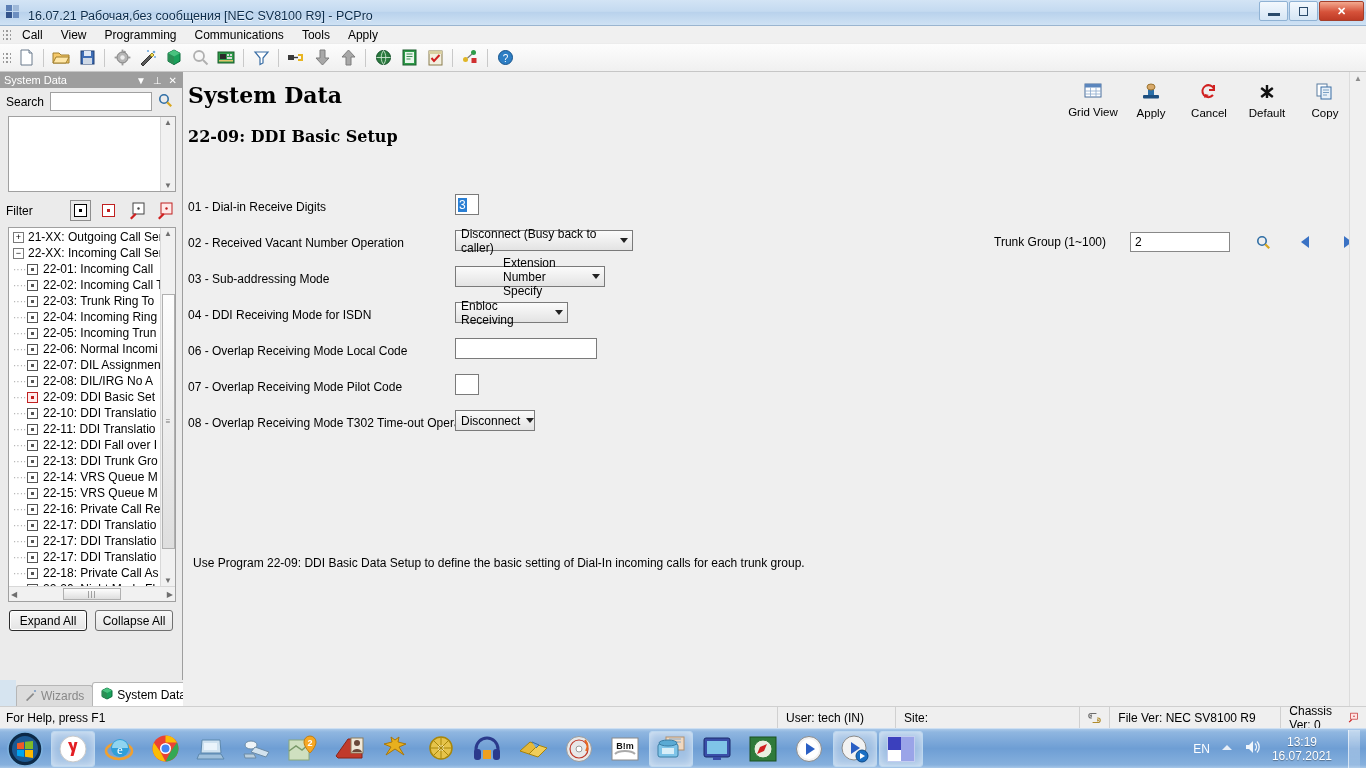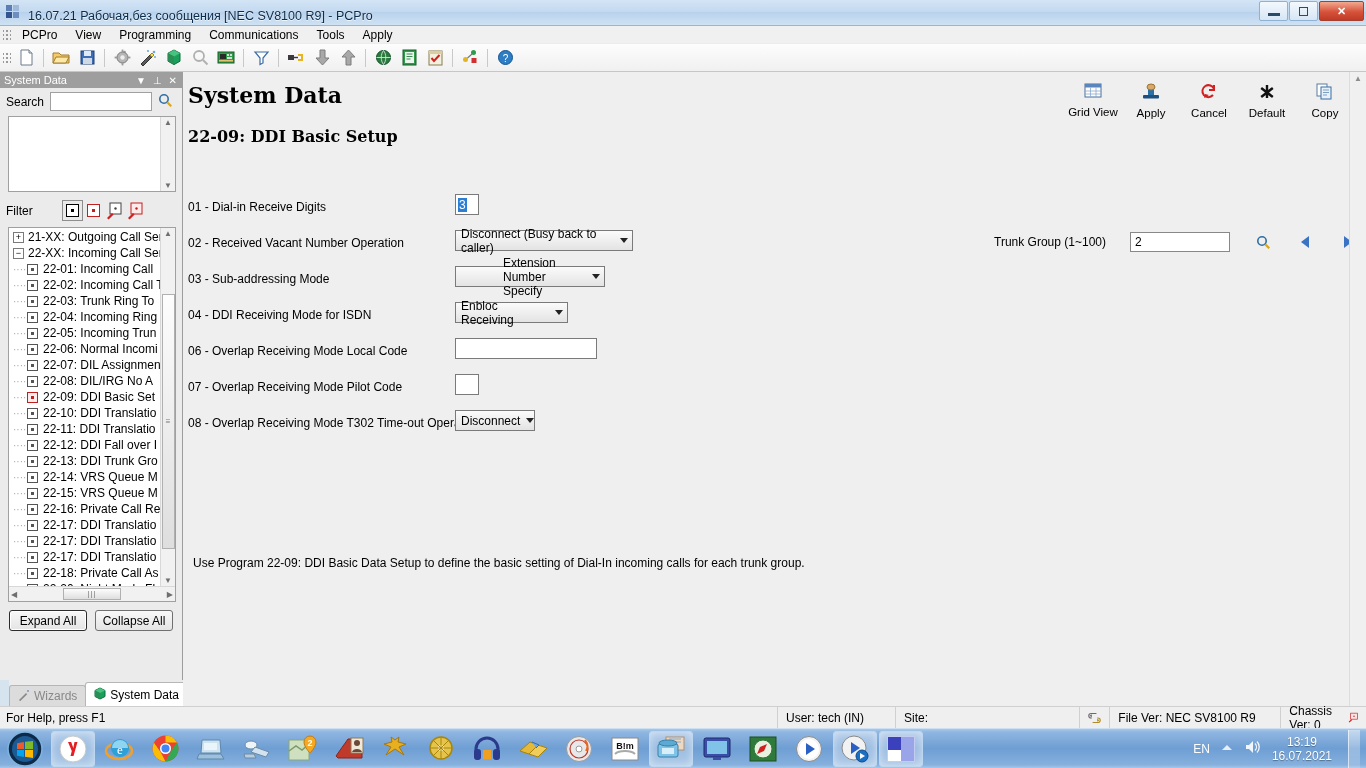--- a/index.html
+++ b/index.html
@@ -85,21 +85,21 @@
   .searchrow label { font-size:12px; color:#000; }
   .searchbox { width:102px; height:19px; border:1px solid #a0a0a0; background:#fff; }
   .searchbox input { width:100%; height:100%; border:0; outline:0; font-size:12px; padding:0 3px;
                      font-family:"Liberation Sans", sans-serif; }
   .resultbox { margin:3px 6px 0 8px; height:76px; border:1px solid #a0a0a0; background:#fff;
                display:flex; }
   .resultbox .rb-body { flex:1; }
   .vscroll { width:15px; background:#f1f1f1; border-left:1px solid #d8d8d8;
              display:flex; flex-direction:column; justify-content:space-between; align-items:center; }
   .vscroll .arr { font-size:8px; color:#6f6f6f; padding:1px 0; }
-  .filterrow { display:flex; align-items:center; padding:8px 6px 4px 6px; gap:0; }
+  .filterrow { display:flex; align-items:center; padding:8px 6px 4px 6px; gap:0;justify-content:space-between; }
   .filterrow .flabel { font-size:12px; width:56px; }
   .fbtn { width:21px; height:21px; display:flex; align-items:center; justify-content:center; }
   .fbtn.sel { border:1px solid #8e8e8e; background:#e9e9e9; }
   .sqbox { width:13px; height:13px; border:1px solid #000; background:#fff;
            display:flex; align-items:center; justify-content:center; }
   .sqbox i { width:3px; height:3px; background:#000; display:block; }
   .sqbox.red { border-color:#c02020; }
   .sqbox.red i { background:#c02020; }
 
   .treewrap { margin:2px 6px 0 8px; height:375px; border:1px solid #a0a0a0; background:#fff;
@@ -126,21 +126,21 @@
                     border:1px solid #b0b0b0; font-size:8px; color:#777; text-align:center;
                     letter-spacing:1px; }
   .btnrow { display:flex; gap:8px; justify-content:center; margin-top:8px; }
   .winbtn { height:21px; min-width:78px; border:1px solid #707070; border-radius:3px;
             background:linear-gradient(to bottom,#f8f8f8,#e4e4e4); font-size:12px;
             display:flex; align-items:center; justify-content:center;
             font-family:"Liberation Sans", sans-serif; color:#000; }
   .winbtn.focus { border-color:#2c2c2c; box-shadow: inset 0 0 0 1px #fff; }
 
   
-  .docktabs { position:absolute; left:9px; top:680px; width:183px; height:26px;
+  .docktabs { position:absolute; left:16px; top:680px; width:183px; height:26px;
               background:#ebebeb; border-right:1px solid #9e9e9e; display:flex;
               align-items:flex-end; }
   .dtab { height:21px; display:flex; align-items:center; gap:4px; padding:0 8px;
           font-size:12px; border:1px solid #b6b6b6; border-bottom:none;
           border-radius:3px 3px 0 0; background:#dcdcdc; color:#888; margin-right:-1px;}
   .dtab.active { background:#fff; color:#000; height:24px; }
   .dtab-filler { flex:1; height:21px; border:1px solid #b6b6b6; border-bottom:none;
                  border-radius:3px 3px 0 0; background:#dcdcdc; max-width:40px; }
 
   
@@ -227,21 +227,21 @@
         </div>
       <div>
           <span class="maxbox"></span>
         </div>
       <div class="close">✕</div>
     </div>
   </div>
 
   <div class="menubar">
     <div class="grip"></div>
-    <div class="mi">PCPro</div>
+    <div class="mi">Call</div>
     <div class="mi">View</div>
     <div class="mi">Programming</div>
     <div class="mi">Communications</div>
     <div class="mi">Tools</div>
     <div class="mi">Apply</div>
   </div>
 
   <div class="toolbar">
     <div class="grip"></div>
 

